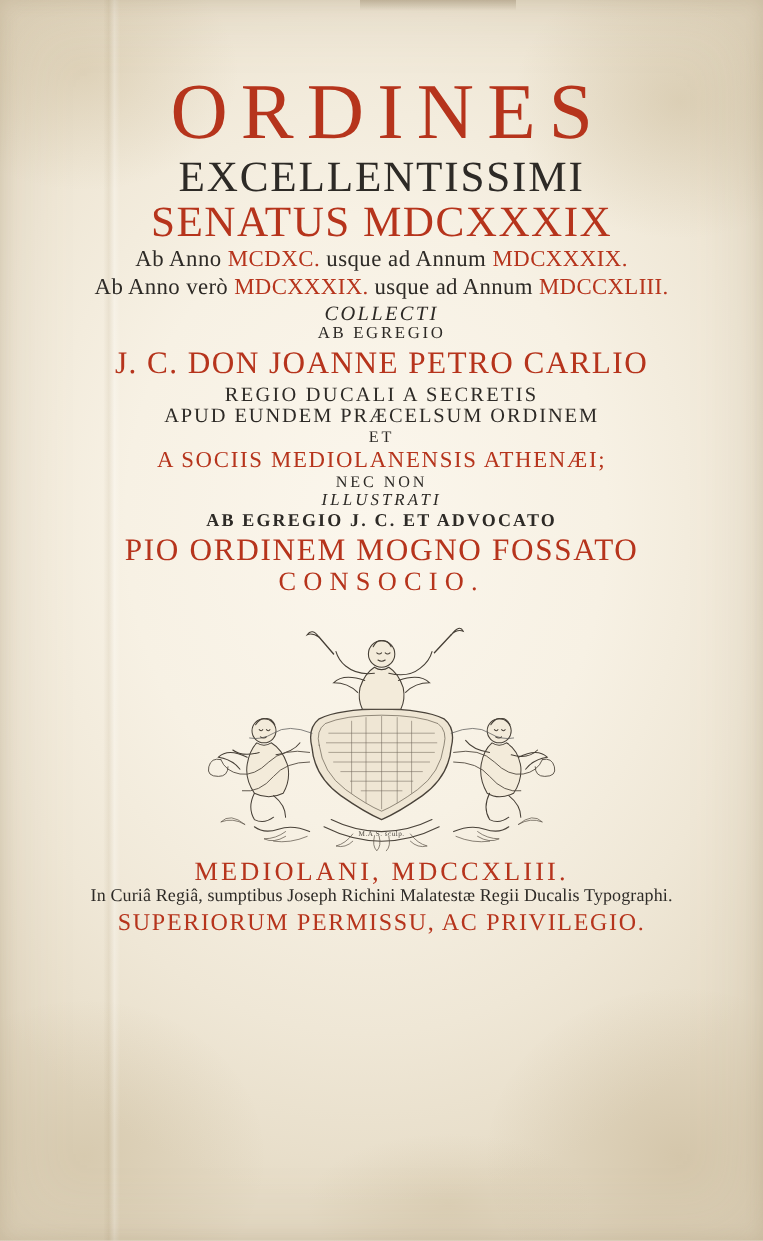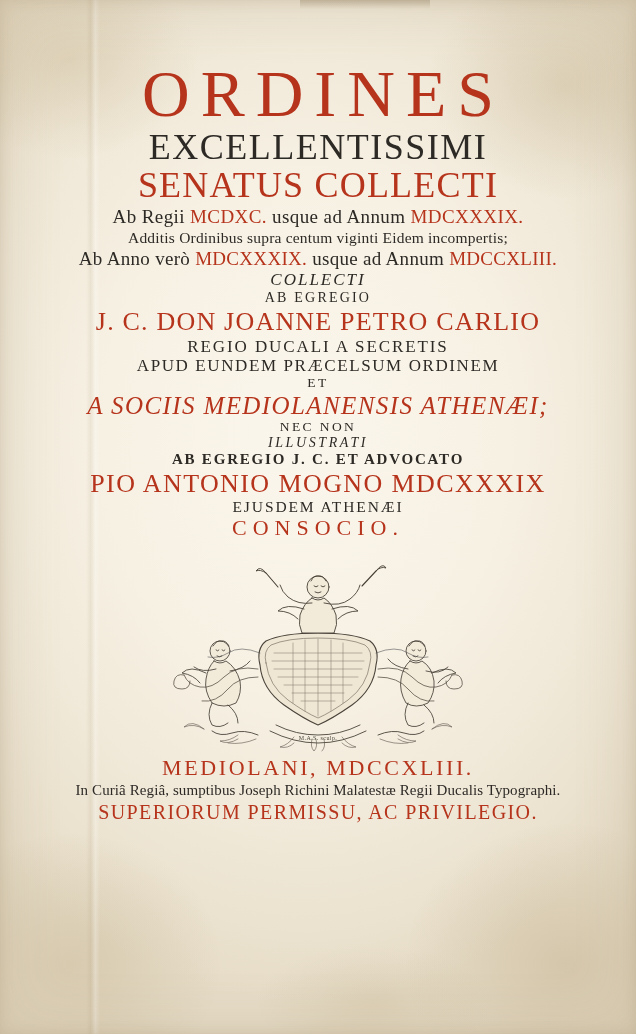--- a/index.html
+++ b/index.html
@@ -131,24 +131,23 @@
     font-size: 17px;
     letter-spacing: 1.6px;
     margin: 0 0 2px 0;
   }
   .l-et {
     font-size: 13.5px;
     letter-spacing: 2.5px;
     margin: 0 0 3px 0;
   }
   .l-sociis {
-    font-size: 25px;
+    font-size: 19px;
     letter-spacing: 1.4px;
     margin: 0 0 2px 0;
-    font-style: italic;
   }
   .l-necnon {
     font-size: 13.5px;
     letter-spacing: 2.4px;
     margin: 0 0 2px 0;
   }
   .l-perut {
     font-size: 19.5px;
     letter-spacing: 1.3px;
     margin: 0 0 2px 0;
@@ -237,30 +236,29 @@
   <div class="stain s5"></div>
   <div class="fold"></div>
   <div class="topnick"></div>
 
   <div class="content">
 
     <p class="ln l-title red">ORDINES</p>
 
     <p class="ln l-sub1 black">EXCELLENTISSIMI</p>
 
-    <p class="ln l-sub2 red">SENATUS COLLECTI</p>
+    <p class="ln l-sub2 red">SENATUS MDCXXXIX</p>
 
     <p class="ln l-ab">
-      <span class="black">Ab Regii </span><span class="red">MCDXC.</span><span class="black"> usque ad Annum </span><span class="red">MDCXXXIX.</span>
+      <span class="black">Ab Anno </span><span class="red">MCDXC.</span><span class="black"> usque ad Annum </span><span class="red">MDCXXXIX.</span>
     </p>
 
 
 
 
-    <p class="ln l-additis black">Additis Ordinibus supra centum viginti Eidem incompertis;</p>
 
     <p class="ln l-abanno2">
       <span class="black">Ab Anno verò </span><span class="red">MDCXXXIX.</span><span class="black"> usque ad Annum </span><span class="red">MDCCXLIII.</span>
     </p>
 
     <p class="ln l-collecti2 black">COLLECTI</p>
 
     <p class="ln l-abegregio black">AB EGREGIO</p>
 
     <p class="ln l-carlio red">J. C. DON JOANNE PETRO CARLIO</p>
@@ -273,23 +271,22 @@
 
     <p class="ln l-sociis red">A SOCIIS MEDIOLANENSIS ATHENÆI;</p>
 
     <p class="ln l-necnon black">NEC NON</p>
 
 
     <p class="ln l-illustrati black">ILLUSTRATI</p>
 
     <p class="ln l-abegregio2 black">AB EGREGIO J. C. ET ADVOCATO</p>
 
-    <p class="ln l-pio red">PIO ANTONIO MOGNO MDCXXXIX</p>
-
-    <p class="ln l-ejusdem black">EJUSDEM ATHENÆI</p>
+    <p class="ln l-pio red">PIO ORDINEM MOGNO FOSSATO</p>
+
 
     <p class="ln l-consocio red">CONSOCIO.</p>
 
   </div>
 
   <div class="vignette">
     <svg viewBox="0 0 420 200" xmlns="http://www.w3.org/2000/svg">
       <g fill="none" stroke="#4e473c" stroke-width="0.8" stroke-linecap="round">
 
         <path d="M152 112 Q148 96 158 88 Q175 80 210 80 Q245 80 262 88 Q272 96 268 112

